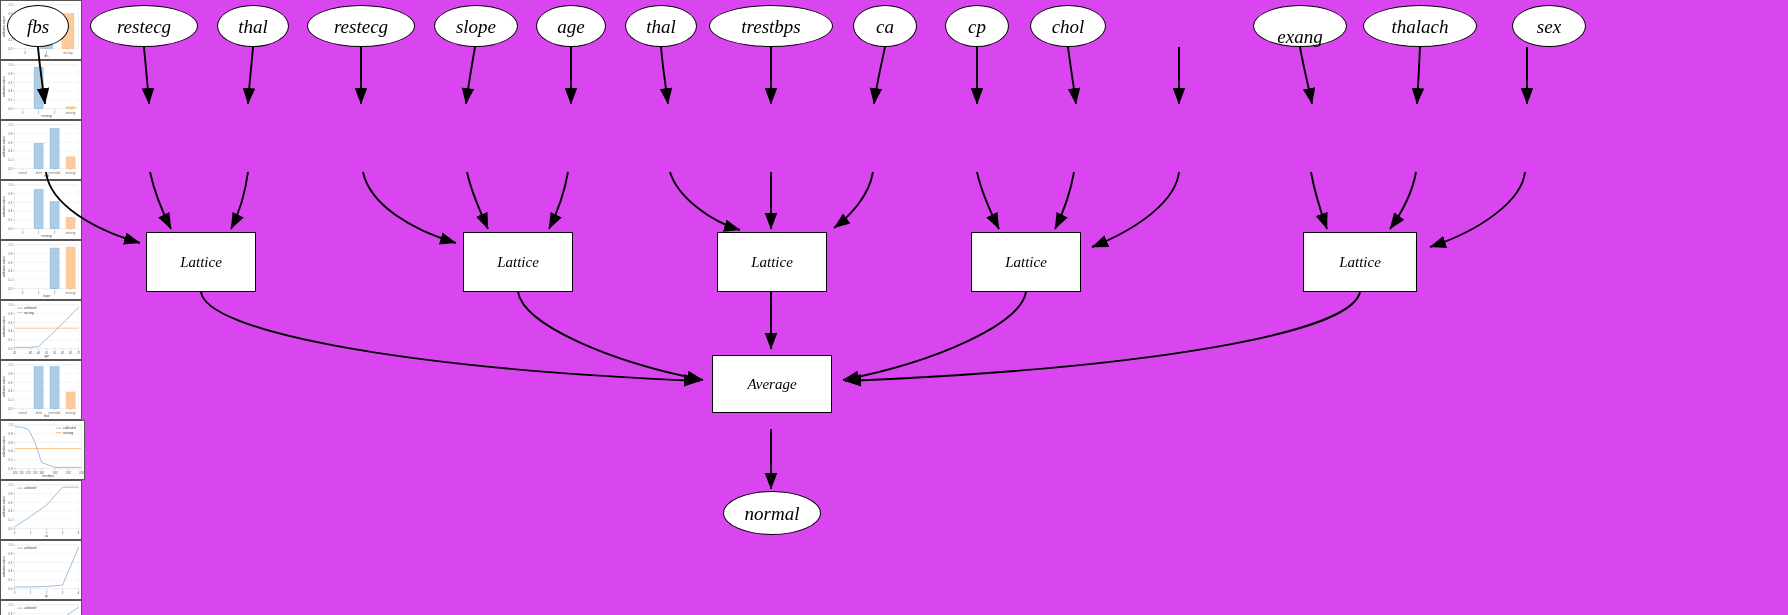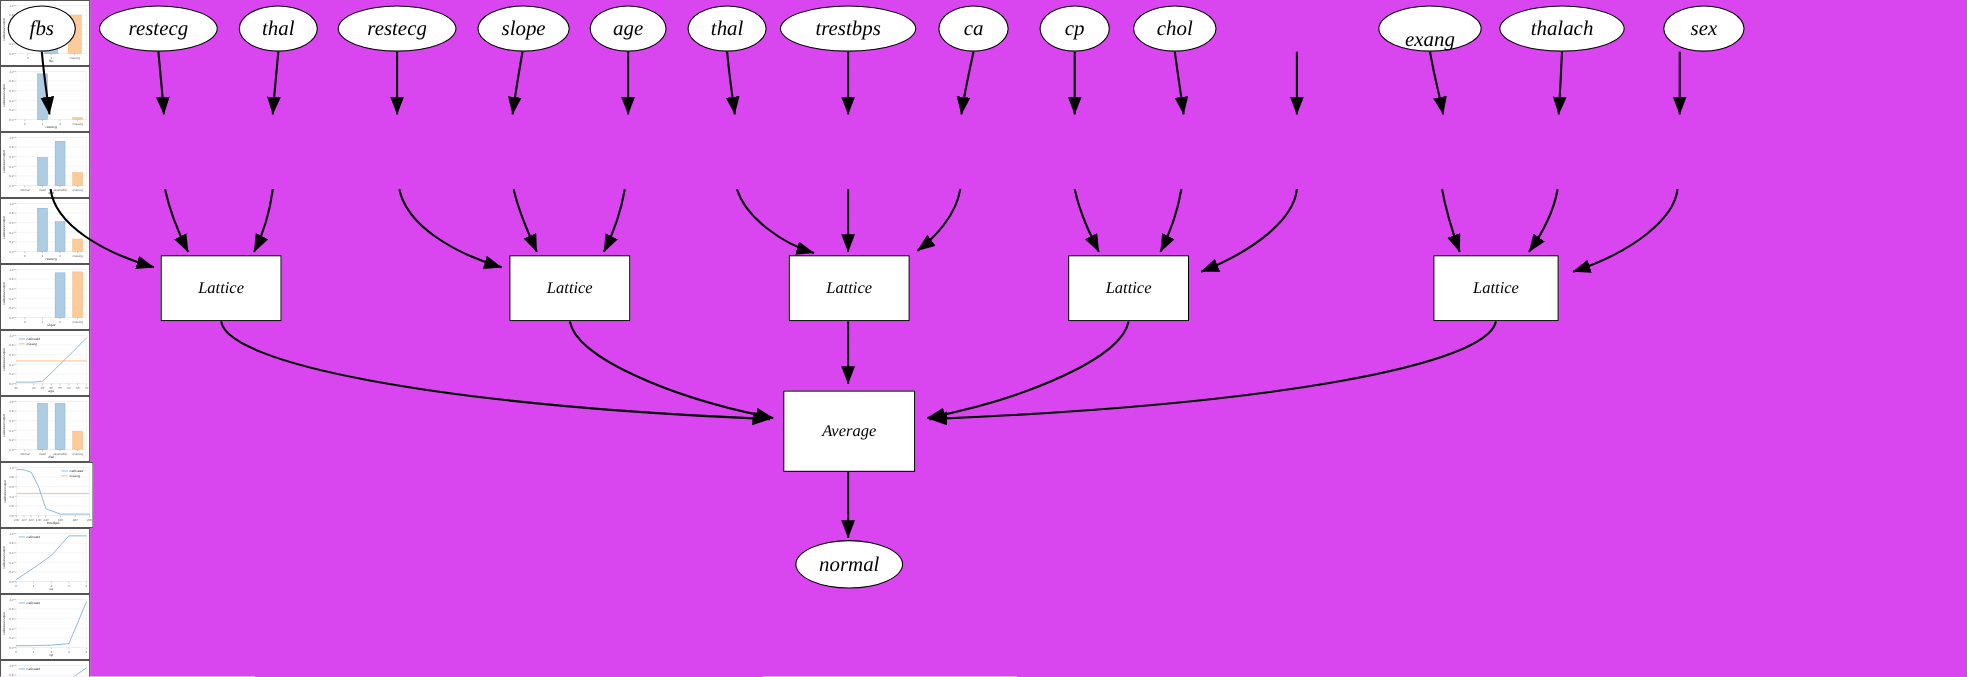--- a/index.html
+++ b/index.html
@@ -576,21 +576,21 @@
   <div class="node boxnode" style="left:717px;top:232px;width:110px;height:60px;">
     <span>Lattice</span>
   </div>
   <div class="node boxnode" style="left:971px;top:232px;width:110px;height:60px;">
     <span>Lattice</span>
   </div>
   <div class="node boxnode" style="left:1303px;top:232px;width:114px;height:60px;">
     <span>Lattice</span>
   </div>
 
-  <div class="node boxnode" style="left:712px;top:355px;width:120px;height:74px;">
+  <div class="node boxnode" style="left:712px;top:355px;width:120px;height:58px;">
     <span>Average</span>
   </div>
 
   <div class="node ellipse" style="left:723px;top:491px;width:98px;height:44px;">
     <span>normal</span>
   </div>
 
 </div>
 
 </body></html>

